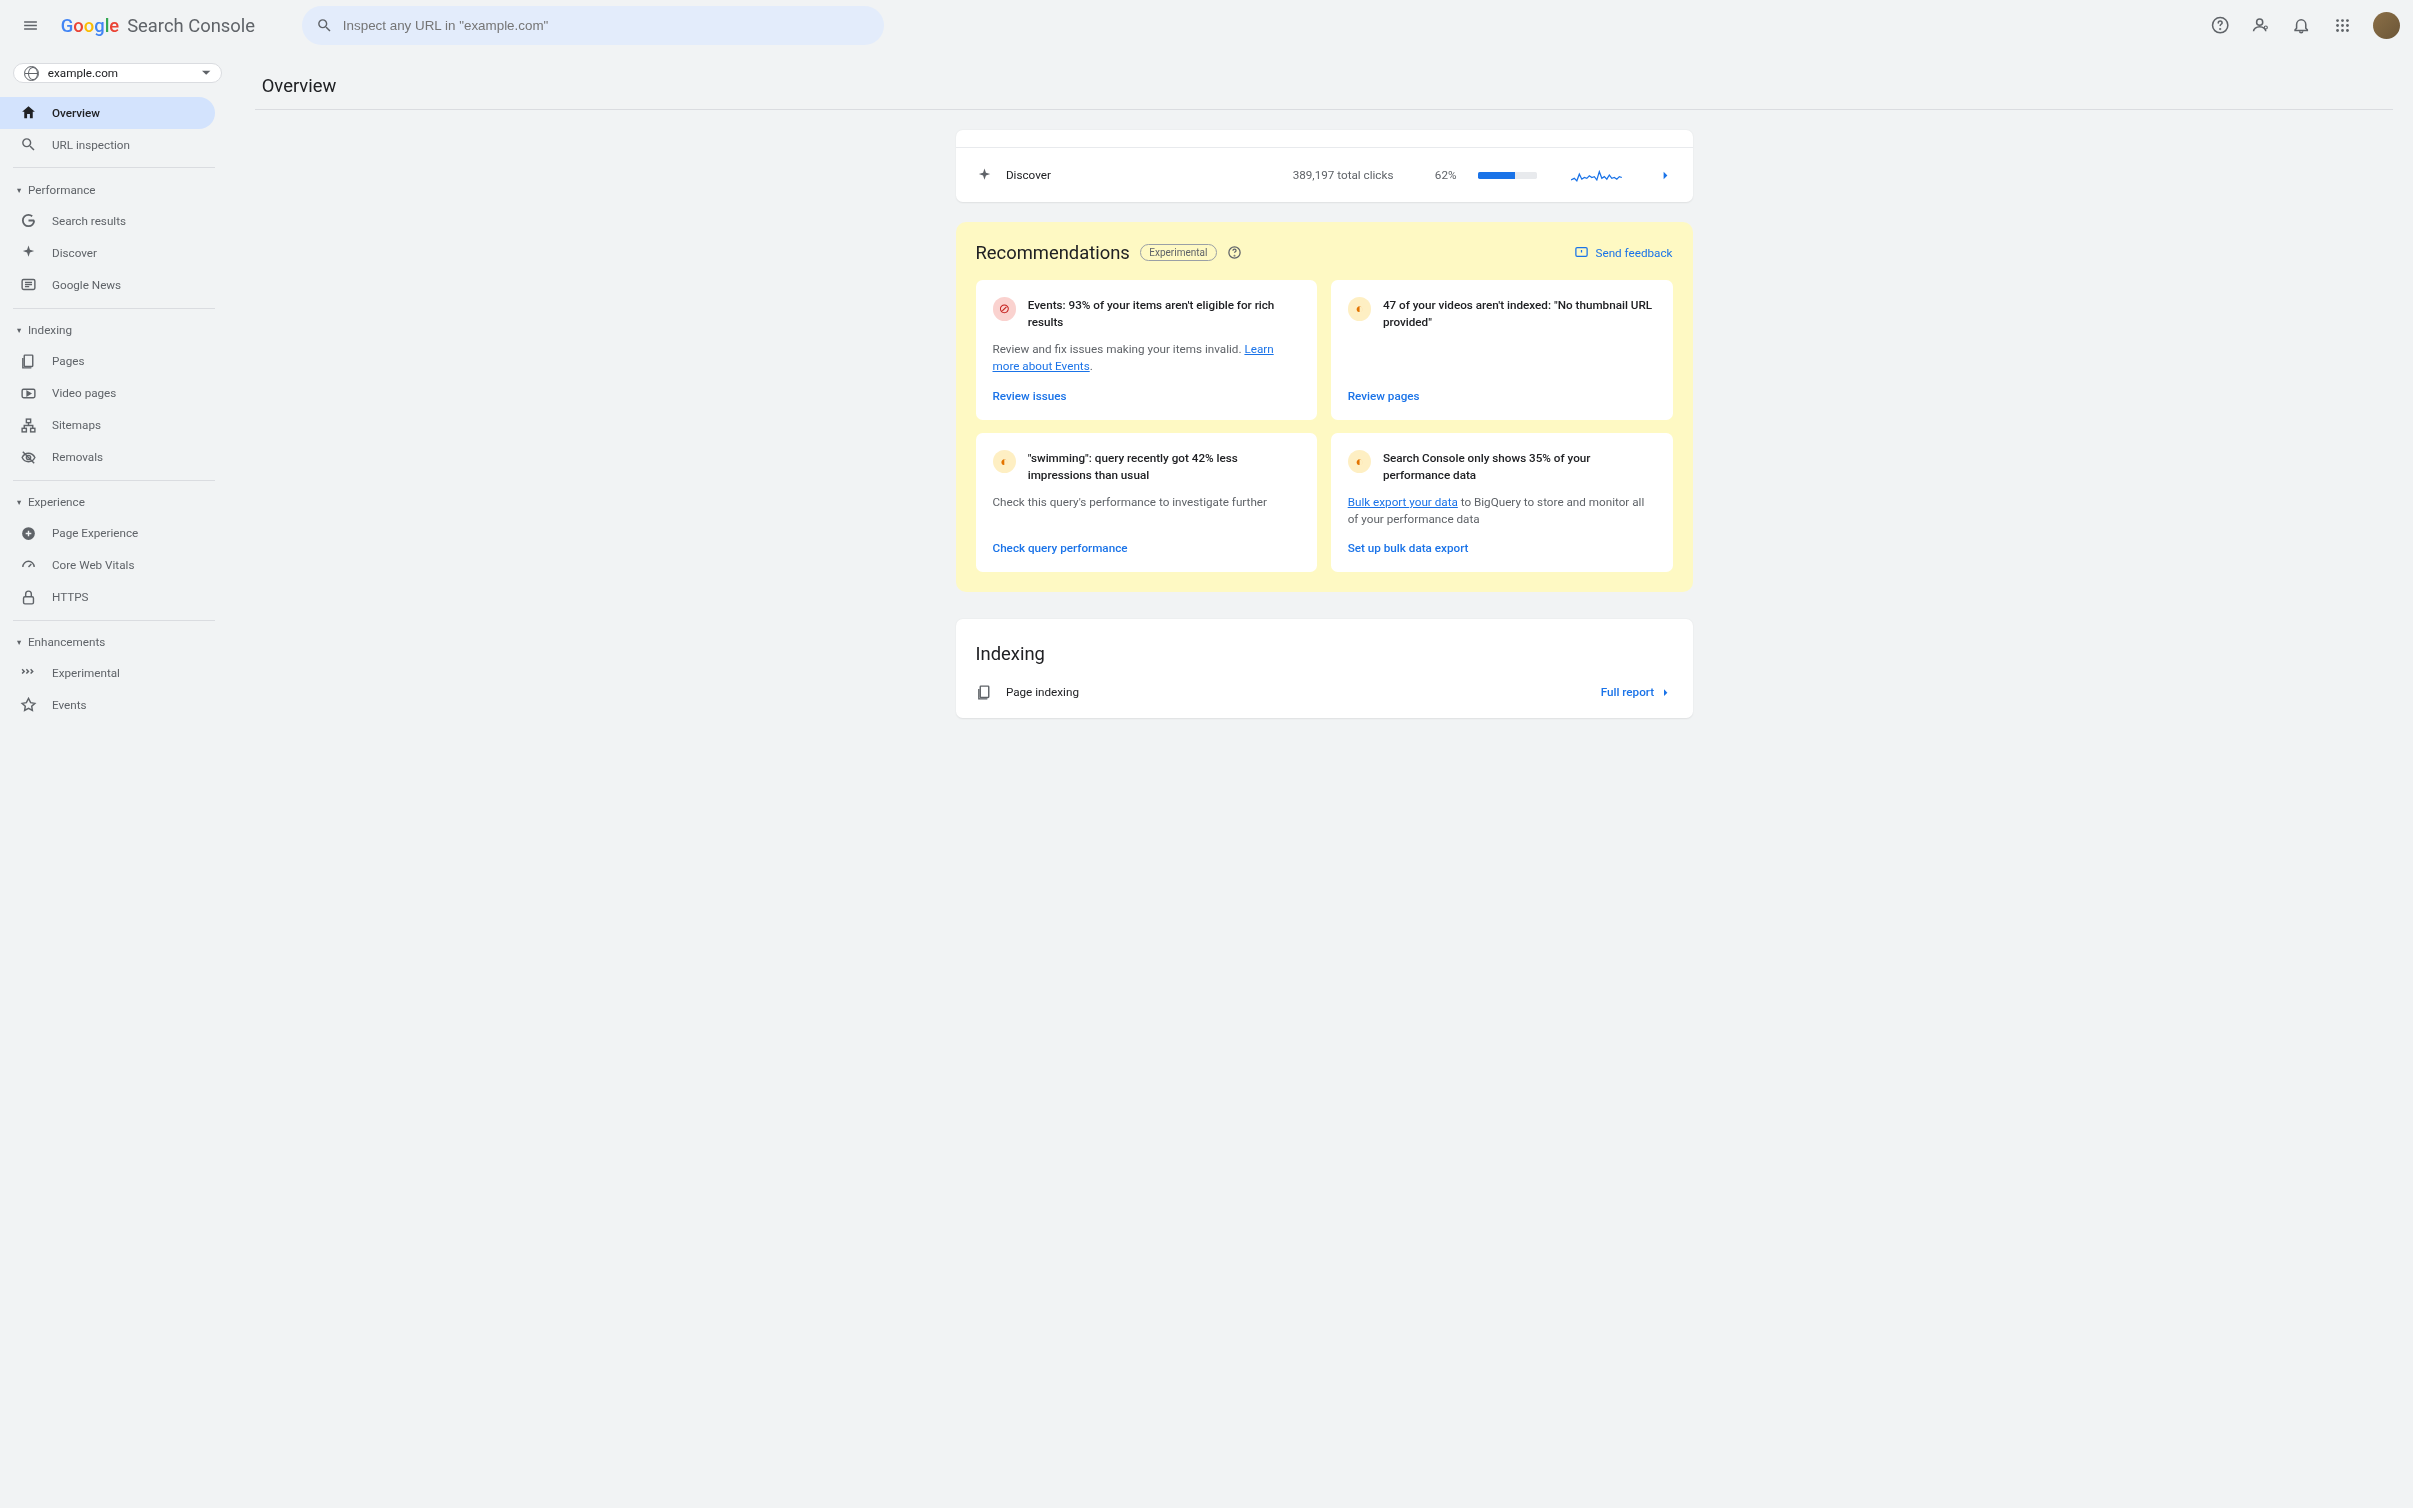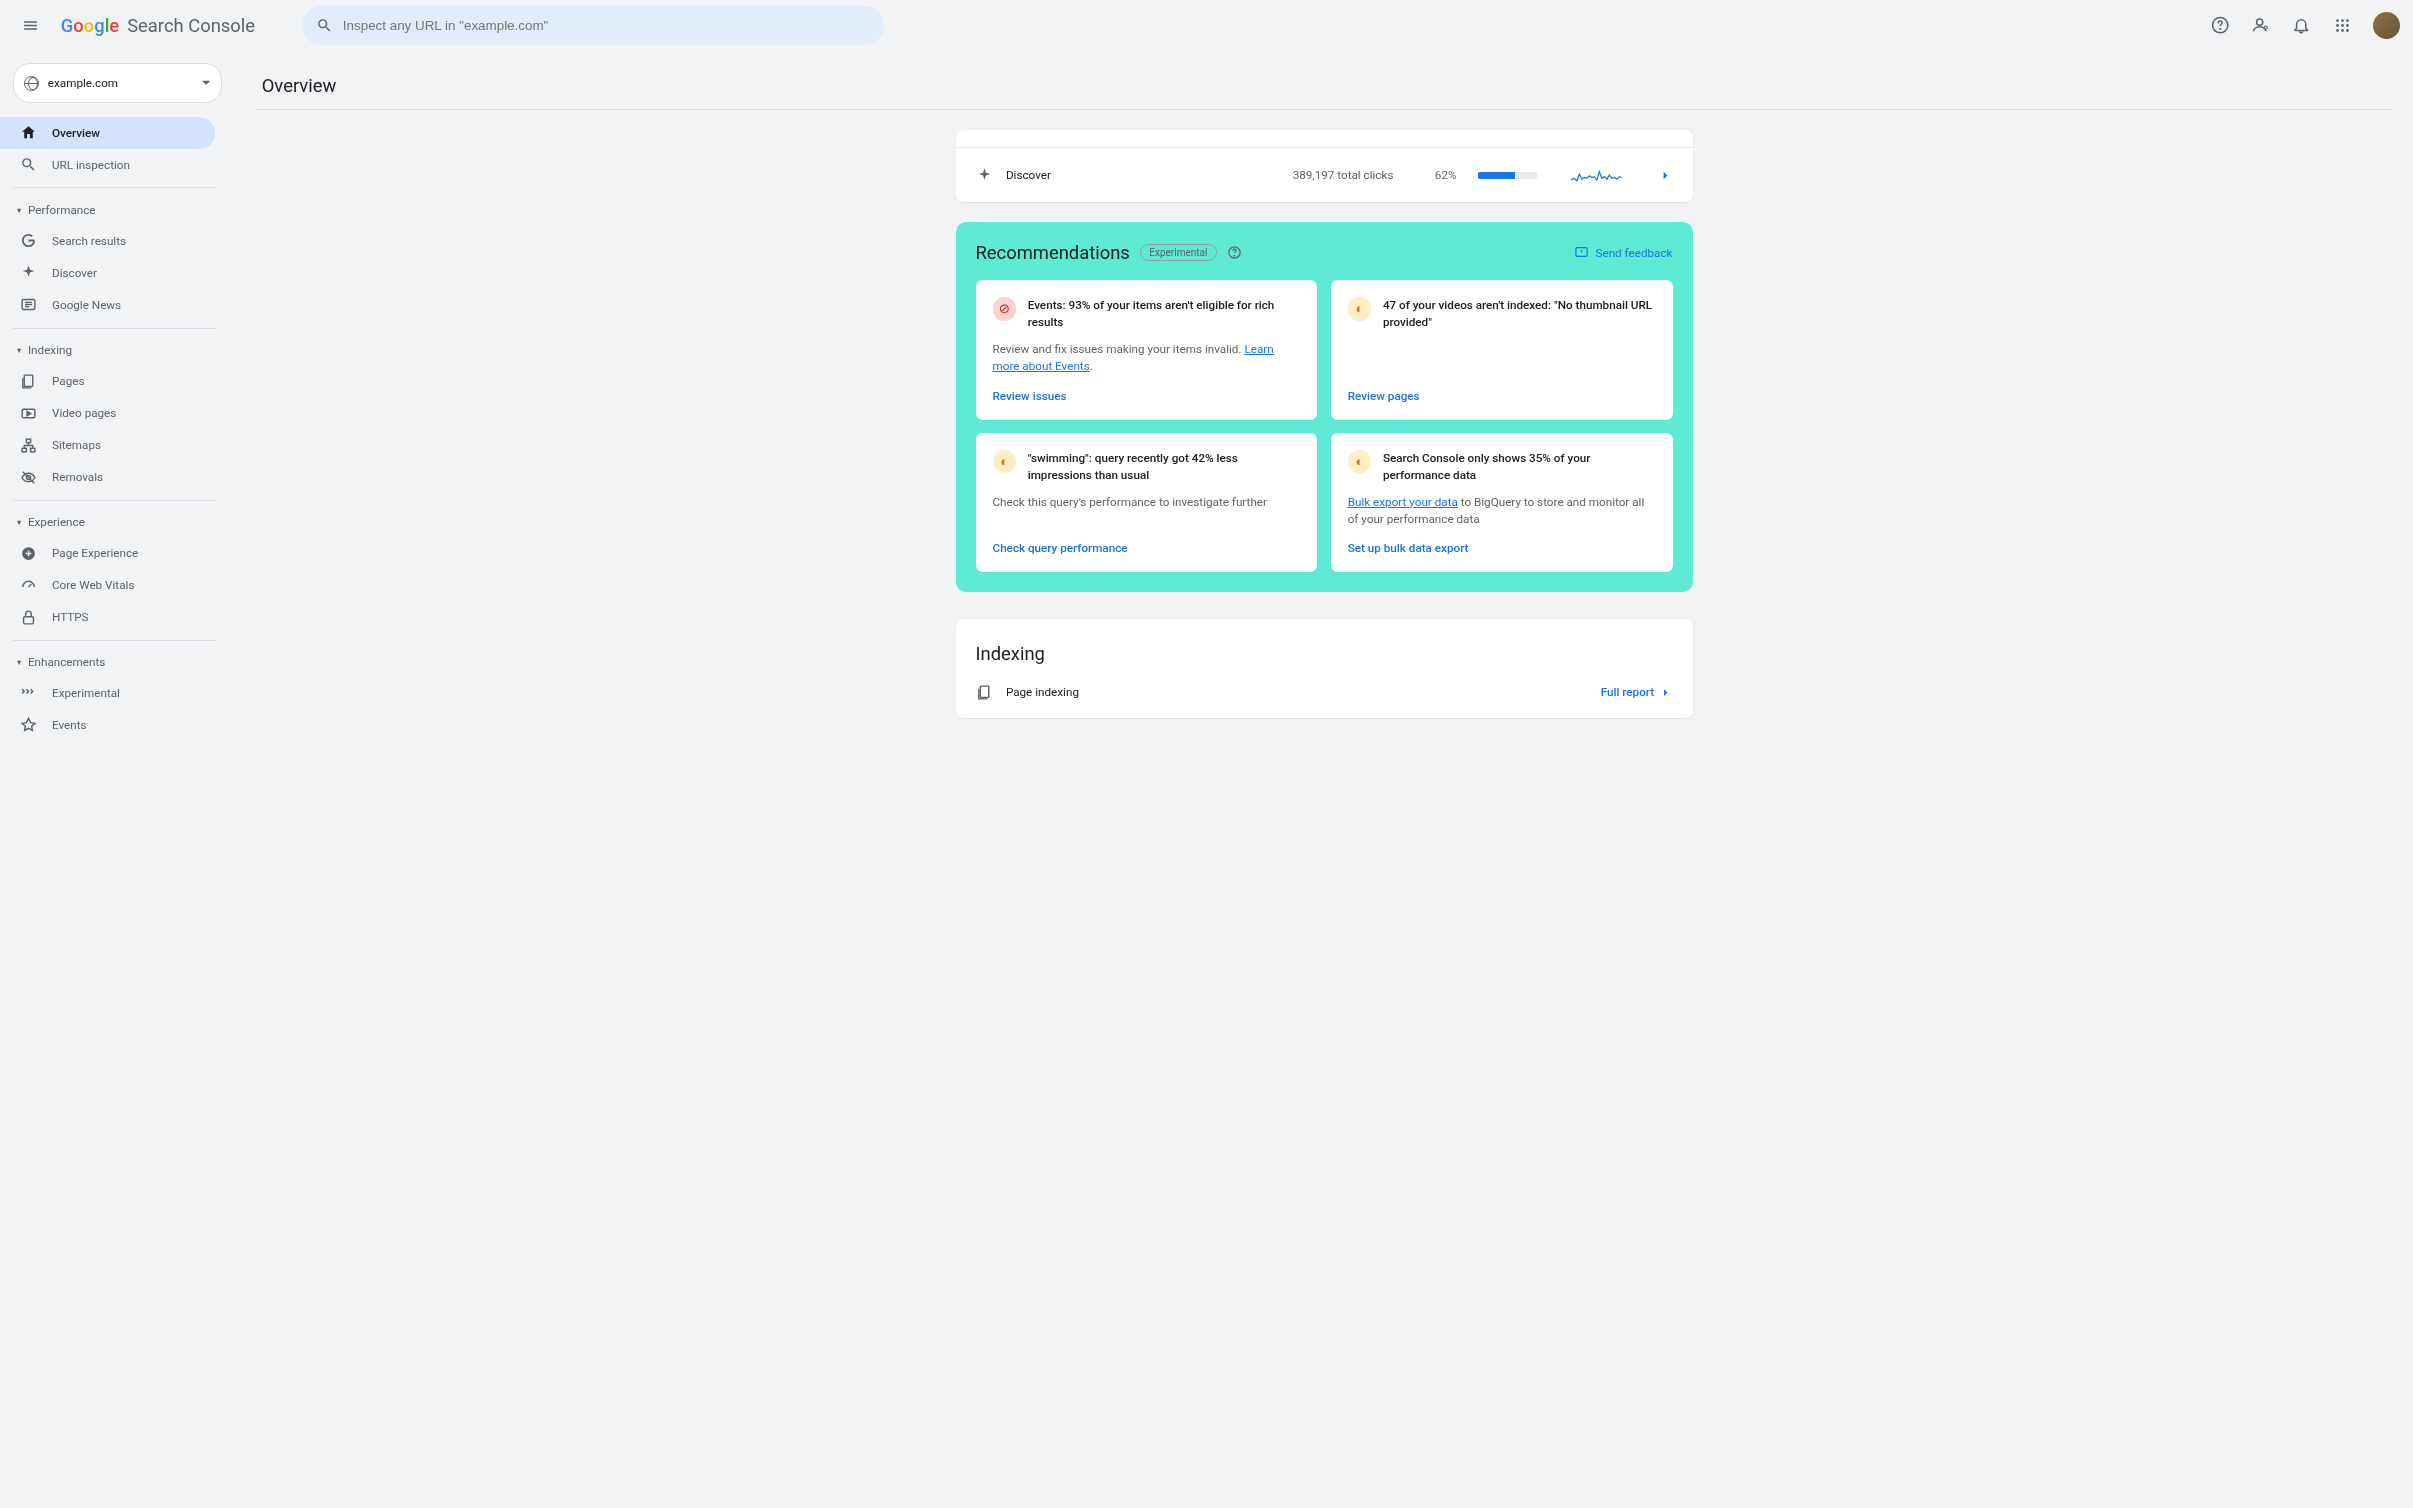--- a/index.html
+++ b/index.html
@@ -11,21 +11,21 @@
 .glogo { font-weight: 500; }
 .glogo .b { color:#4285f4; } .glogo .r { color:#ea4335; } .glogo .y { color:#fbbc04; } .glogo .g { color:#34a853; }
 .search-container { flex: 1; max-width: 582px; margin-left: 34px; }
 .search-bar { background: #e3ecfb; border-radius: 20px; height: 39px; display: flex; align-items: center; padding: 0 13.4px; gap: 10px; }
 .search-bar input { border: none; background: transparent; flex: 1; font-size: 13.4px; outline: none; color: #5f6368; }
 .top-icons { display: flex; align-items: center; gap: 6.7px; margin-left: auto; }
 .icon-btn { width: 34px; height: 34px; border-radius: 50%; display: flex; align-items: center; justify-content: center; cursor: pointer; color: #5f6368; }
 .avatar { width: 27px; height: 27px; border-radius: 50%; background: linear-gradient(135deg, #8b6f47, #6b5637); margin-left: 6.7px; }
 .body { display: flex; flex: 1; overflow: hidden; }
 .sidebar { width: 235px; padding: 6.7px 0; overflow-y: auto; }
-.property-select { margin: 6.7px 13.4px 13.4px; border: 0.8px solid #dadce0; border-radius: 17px; height: 40px; display: flex; align-items: center; padding: 0 10px; gap: 8.4px; cursor: pointer; background: #fff; }
+.property-select { margin: 6.7px 13.4px 13.4px; border: 0.8px solid #dadce0; border-radius: 17px; height: 20px; display: flex; align-items: center; padding: 0 10px; gap: 8.4px; cursor: pointer; background: #fff; }
 .globe-ic { width: 15px; height: 15px; border-radius: 50%; border: 1.3px solid #5f6368; position: relative; }
 .globe-ic::before { content:''; position:absolute; left:0; right:0; top:50%; border-top:1.3px solid #5f6368; }
 .globe-ic::after { content:''; position:absolute; top:0; bottom:0; left:50%; width:7.5px; margin-left:-3.8px; border:1.3px solid #5f6368; border-radius:50%; }
 .nav-item { display: flex; align-items: center; height: 32px; padding: 0 13.4px 0 20px; gap: 15px; cursor: pointer; border-radius: 0 17px 17px 0; margin-right: 20px; color: #5f6368; font-size: 11.7px; }
 .nav-item.active { background: #d3e3fd; color: #202124; font-weight: 500; }
 .nav-item .ic { width: 17px; height: 17px; display:flex; align-items:center; justify-content:center; }
 .nav-section { display: flex; align-items: center; height: 30px; padding: 0 13.4px 0 17px; gap: 6.7px; color: #5f6368; font-size: 11.7px; cursor: pointer; }
 .nav-section .chev { font-size: 8.4px; }
 .divider { height: 0.8px; background: #dadce0; margin: 6.7px 20px 6.7px 13.4px; }
 .main { flex: 1; overflow-y: auto; padding: 0 20px 34px 20px; }
@@ -35,21 +35,21 @@
 .discover-row { display: flex; align-items: center; padding: 17px 20px; gap: 13.4px; border-top: 0.8px solid #e8eaed; margin-top: 8.4px; }
 .discover-row .ic { color: #5f6368; }
 .discover-label { font-size: 11.7px; color: #202124; flex: 0 0 auto; }
 .spacer { flex: 1; }
 .clicks-text { color: #5f6368; font-size: 11.7px; }
 .pct { color: #5f6368; font-size: 11.7px; margin-left: 28px; }
 .bar { width: 59px; height: 6.7px; background: #e8eaed; border-radius: 1.7px; margin-left: 8.4px; overflow: hidden; }
 .bar-fill { height: 100%; background: #1a73e8; }
 .spark { width: 60px; height: 20px; margin-left: 20px; }
 .chev-r { color: #1a73e8; margin-left: 13.4px; }
-.rec-section { background: #5eead4; border-radius: 10px; margin: 20px auto 0; max-width: 737px; padding: 20px; }
+.rec-section { background: #fef9c3; border-radius: 10px; margin: 20px auto 0; max-width: 737px; padding: 20px; }
 .rec-header { display: flex; align-items: center; gap: 10px; margin-bottom: 17px; }
 .rec-title { font-size: 18.4px; font-weight: 400; }
 .badge { border: 0.8px solid #9aa0a6; border-radius: 8.4px; padding: 1.7px 8.4px; font-size: 10px; color: #5f6368; }
 .feedback-link { margin-left: auto; color: #1a73e8; font-size: 11.7px; display: flex; align-items: flex-end; gap: 6.7px; cursor: pointer; }
 .rec-grid { display: grid; grid-template-columns: 1fr 1fr; gap: 13.4px; }
 .rec-card { background: #fff; border-radius: 6.7px; padding: 17px; display: flex; flex-direction: column; }
 .rec-head { display: flex; gap: 11.7px; margin-bottom: 10px; }
 .rec-icon { width: 23.5px; height: 23.5px; border-radius: 50%; display: flex; align-items: center; justify-content: center; flex-shrink: 0; font-size: 13.4px; }
 .rec-icon.err { background: #fad2cf; color: #c5221f; }
 .rec-icon.tip { background: #feefc3; color: #e37400; }

